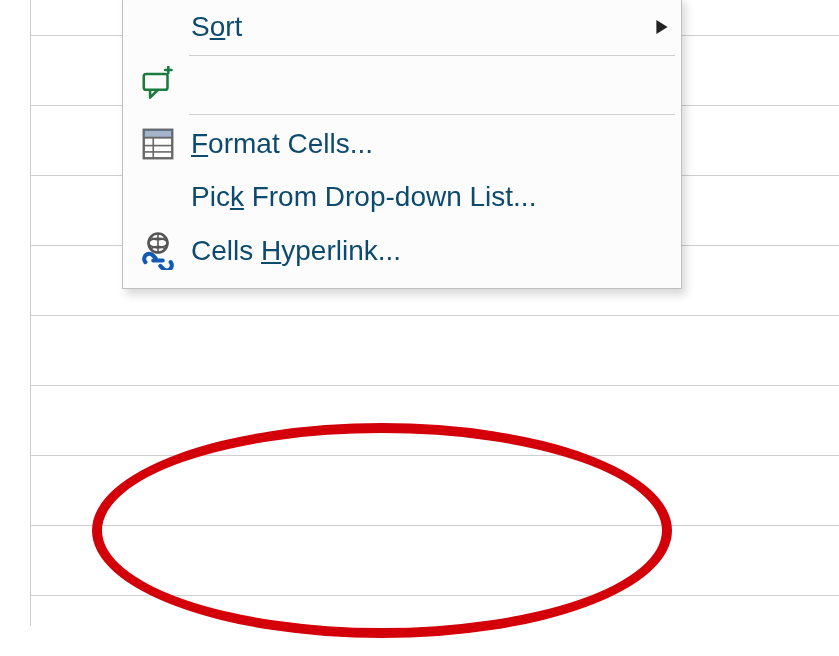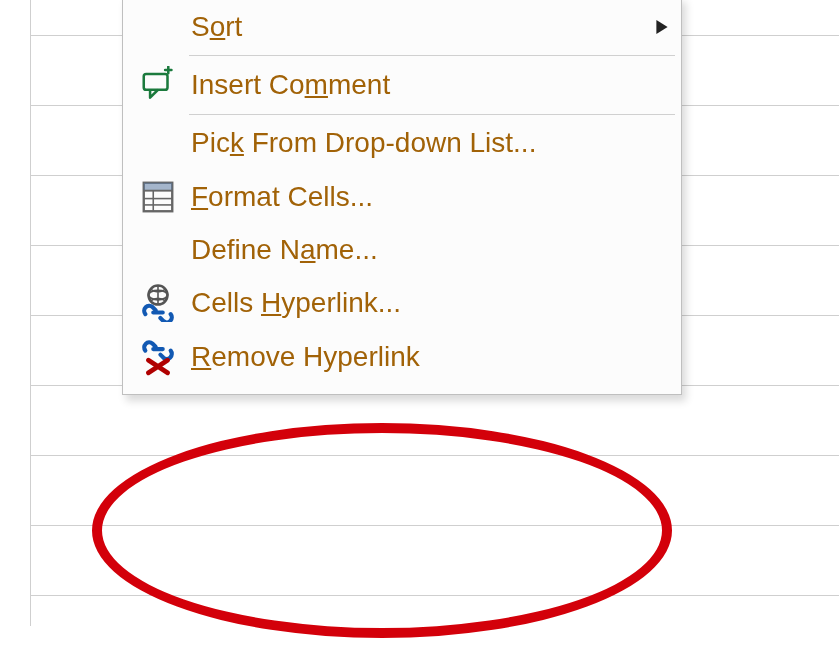--- a/index.html
+++ b/index.html
@@ -39,21 +39,21 @@
       box-shadow: 4px 6px 8px rgba(0,0,0,.15);
       padding: 4px 2px 10px 2px;
     }
 
     .menu-item {
       display: flex;
       align-items: center;
       padding: 8px 10px 8px 4px;
       cursor: default;
       font-size: 28px;
-      color: #a16207;
+      color: #0c4a6e;
       line-height: 1.3;
     }
 
     .menu-item .icon-slot {
       width: 58px;
       display: flex;
       align-items: center;
       justify-content: center;
     }
 
@@ -119,79 +119,59 @@
   <div class="menu-divider"></div>
 
   <div class="menu-item">
     <span class="icon-slot">
       <svg class="icon" viewBox="0 0 24 24">
         <rect x="3" y="5" width="15" height="10" rx="1.5" fill="none" stroke="#1b7a3d" stroke-width="1.6"></rect>
         <path d="M7 15 L7 20 L12 15" fill="none" stroke="#1b7a3d" stroke-width="1.6" stroke-linejoin="round"></path>
         <path d="M16.5 2.5 h4 M18.5 0.5 v4" stroke="#1b7a3d" stroke-width="1.6" stroke-linecap="round"></path>
       </svg>
     </span>
-    <span class="label">
-      <span>Insert Co</span><span class="mn">m</span><span>ment</span>
-    </span>
   </div>
 
   <div class="menu-divider"></div>
-
-  <div class="menu-item">
-    <span class="icon-slot"></span>
-    <span class="label">
-      <span>Pic</span><span class="mn">k</span><span> From Drop-down List...</span>
-    </span>
-  </div>
 
   <div class="menu-item">
     <span class="icon-slot">
       <svg class="icon" viewBox="0 0 24 24">
         <rect x="3" y="3" width="18" height="18" fill="none" stroke="#666" stroke-width="1.5"></rect>
         <rect x="3" y="3" width="18" height="5" fill="#5b7aa3" opacity="0.55"></rect>
         <line x1="3" y1="8" x2="21" y2="8" stroke="#666" stroke-width="1.2"></line>
         <line x1="3" y1="13" x2="21" y2="13" stroke="#666" stroke-width="1"></line>
         <line x1="3" y1="17" x2="21" y2="17" stroke="#666" stroke-width="1"></line>
         <line x1="9" y1="8" x2="9" y2="21" stroke="#666" stroke-width="1"></line>
       </svg>
     </span>
     <span class="label">
       <span></span><span class="mn">F</span><span>ormat Cells...</span>
     </span>
   </div>
 
   <div class="menu-item">
     <span class="icon-slot"></span>
     <span class="label">
-      <span>Define N</span><span class="mn">a</span><span>me...</span>
+      <span>Pic</span><span class="mn">k</span><span> From Drop-down List...</span>
     </span>
   </div>
+
 
   <div class="menu-item">
     <span class="icon-slot">
       <svg class="icon" viewBox="0 0 24 24">
         <circle cx="12" cy="7" r="6" fill="none" stroke="#555" stroke-width="1.6"></circle>
         <path d="M6 7 a6 3 0 0 0 12 0 a6 3 0 0 0 -12 0" fill="none" stroke="#555" stroke-width="1.2"></path>
         <path d="M12 1 v12 M7 3 q5 4 10 0 M7 11 q5 -4 10 0" stroke="#555" stroke-width="1" fill="none"></path>
         <path d="M4 18 a3.2 3.2 0 0 1 4.5 -4.5 l2 2 M20 18 a3.2 3.2 0 0 1 -4.5 4.5 l-2 -2 M9 17 l6 0" transform="translate(0 1)" stroke="#1259b3" stroke-width="2.6" fill="none" stroke-linecap="round"></path>
       </svg>
     </span>
     <span class="label">
       <span>Cells </span><span class="mn">H</span><span>yperlink...</span>
     </span>
   </div>
 
 
-  <div class="menu-item">
-    <span class="icon-slot">
-      <svg class="icon" viewBox="0 0 24 24">
-        <path d="M3 8 a3.2 3.2 0 0 1 4.5 -4.5 l2 2 M19 8 a3.2 3.2 0 0 1 -4.5 4.5 l-2 -2 M8 7 l6 0" transform="translate(1 0)" stroke="#1259b3" stroke-width="2.6" fill="none" stroke-linecap="round"></path>
-        <path d="M6 14 L18 22 M18 14 L6 22" stroke="#b00000" stroke-width="3" stroke-linecap="round"></path>
-      </svg>
-    </span>
-    <span class="label">
-      <span></span><span class="mn">R</span><span>emove Hyperlink</span>
-    </span>
-  </div>
 
 </div>
 
 <div class="callout" style="left:92px; top:423px; width:580px; height:215px;"></div>
 
 </body></html>

